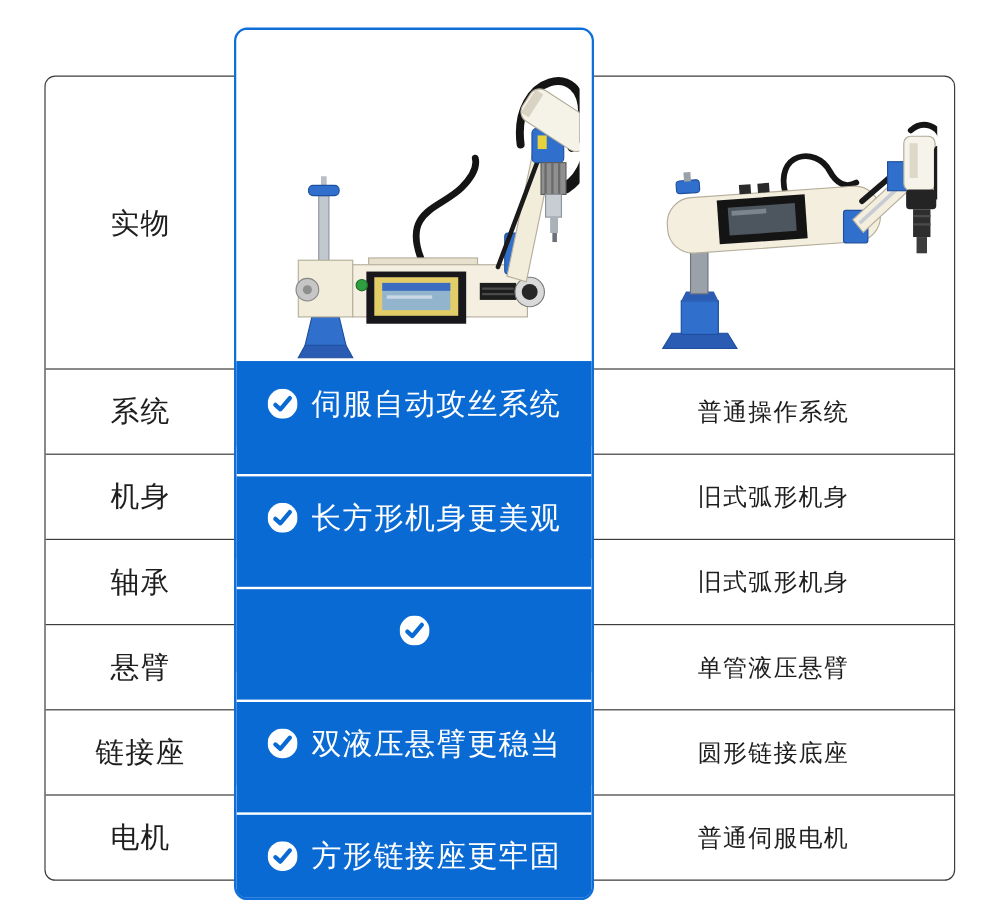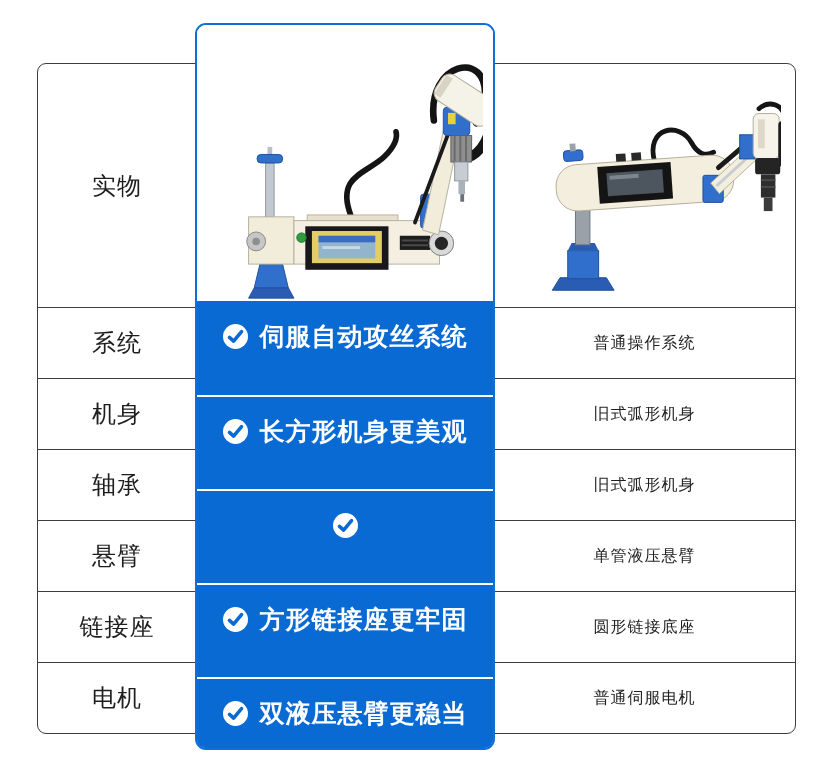--- a/index.html
+++ b/index.html
@@ -8,40 +8,40 @@
 
   
   .cmp-table{
     position:absolute;left:37px;top:63px;width:759px;height:671px;
     border:1px solid #3d3d3d;border-radius:9px;box-sizing:border-box;
     display:grid;grid-template-columns:158px 298px 301px;
     grid-template-rows:243px repeat(6,71px);
   }
   .cell{
     display:flex;align-items:center;justify-content:center;
-    color:#1e1e1e;font-size:16px;letter-spacing:1px;
+    color:#1e1e1e;font-size:20px;letter-spacing:1px;
     border-top:1px solid #3d3d3d;box-sizing:border-box;
   }
   .row1{border-top:none;}
   .label-cell{font-size:24px;}
   .photo-cell{padding-top:26px;}
 
   
   .hl-card{
     position:absolute;left:195px;top:23px;width:300px;height:727px;
     border:2px solid #0f6fd8;border-radius:11px;background:#ffffff;
     box-sizing:border-box;overflow:hidden;z-index:3;
     display:flex;flex-direction:column;
   }
   .hl-photo{height:283px;display:flex;align-items:flex-start;justify-content:center;background:#fff;}
   .hl-body{flex:1;display:flex;flex-direction:column;background:#0a6ad3;}
   .hl-row{
     height:71px;box-sizing:border-box;background:#0a6ad3;
     display:flex;align-items:center;justify-content:center;gap:12px;
-    color:#ffffff;font-size:25px;font-weight:700;letter-spacing:1px;
+    color:#ffffff;font-size:25px;font-weight:400;letter-spacing:1px;
   }
   .hl-row + .hl-row{border-top:2px solid #ffffff;margin-top:23px;}
   .hl-row:last-child{flex:1;}
   .check{width:25px;height:25px;flex:0 0 25px;}
 
   .machine-new{margin-top:16px;}
 </style>
 </head>
 <body>
 
@@ -193,28 +193,28 @@
         <svg class="check" viewBox="0 0 24 24">
             <circle cx="12" cy="12" r="12" fill="#ffffff"></circle>
             <path d="M6.2 12.8 L10.2 16.4 L17.8 7.4" fill="none" stroke="#0a6ad3" stroke-width="3.4" stroke-linecap="round" stroke-linejoin="round"></path>
           </svg>
       </div>
       <div class="hl-row">
         <svg class="check" viewBox="0 0 24 24">
             <circle cx="12" cy="12" r="12" fill="#ffffff"></circle>
             <path d="M6.2 12.8 L10.2 16.4 L17.8 7.4" fill="none" stroke="#0a6ad3" stroke-width="3.4" stroke-linecap="round" stroke-linejoin="round"></path>
           </svg>
+        <span>双液压悬臂更稳当</span>
+      </div>
+      <div class="hl-row">
+        <svg class="check" viewBox="0 0 24 24">
+            <circle cx="12" cy="12" r="12" fill="#ffffff"></circle>
+            <path d="M6.2 12.8 L10.2 16.4 L17.8 7.4" fill="none" stroke="#0a6ad3" stroke-width="3.4" stroke-linecap="round" stroke-linejoin="round"></path>
+          </svg>
         <span>方形链接座更牢固</span>
-      </div>
-      <div class="hl-row">
-        <svg class="check" viewBox="0 0 24 24">
-            <circle cx="12" cy="12" r="12" fill="#ffffff"></circle>
-            <path d="M6.2 12.8 L10.2 16.4 L17.8 7.4" fill="none" stroke="#0a6ad3" stroke-width="3.4" stroke-linecap="round" stroke-linejoin="round"></path>
-          </svg>
-        <span>双液压悬臂更稳当</span>
       </div>
       <div class="hl-row">
         <svg class="check" viewBox="0 0 24 24">
             <circle cx="12" cy="12" r="12" fill="#ffffff"></circle>
             <path d="M6.2 12.8 L10.2 16.4 L17.8 7.4" fill="none" stroke="#0a6ad3" stroke-width="3.4" stroke-linecap="round" stroke-linejoin="round"></path>
           </svg>
       </div>
     </div>
   </div>
 

